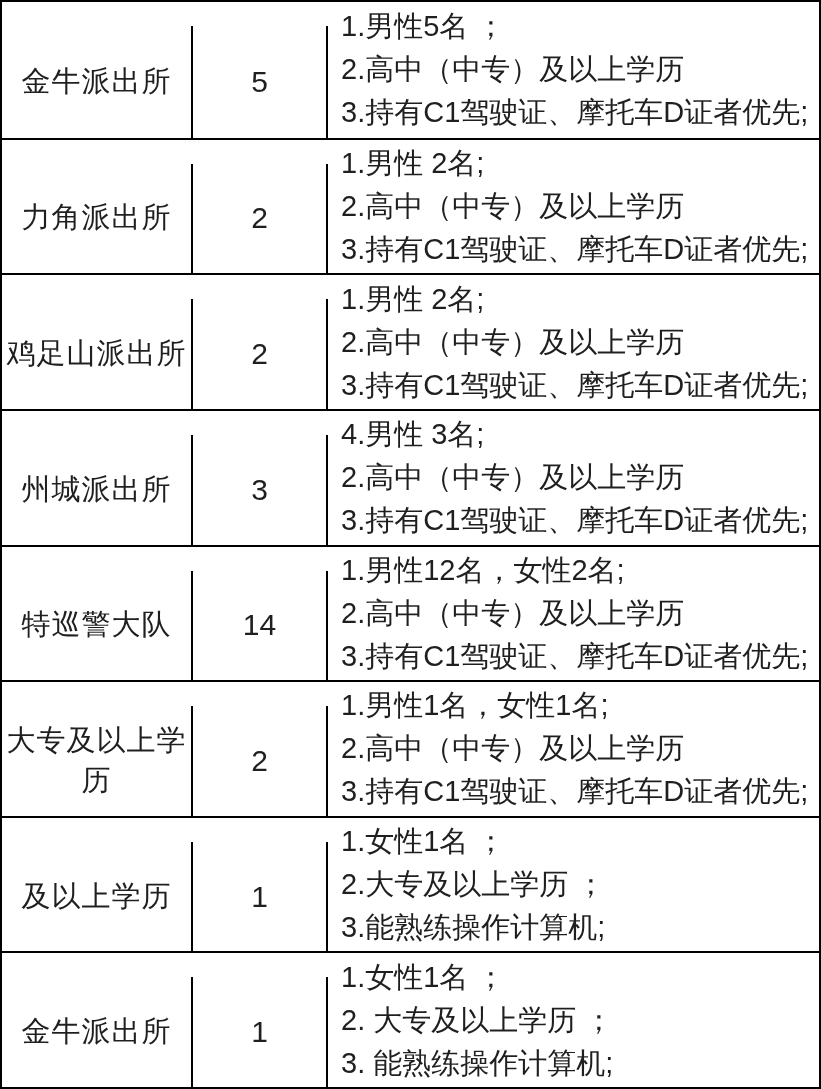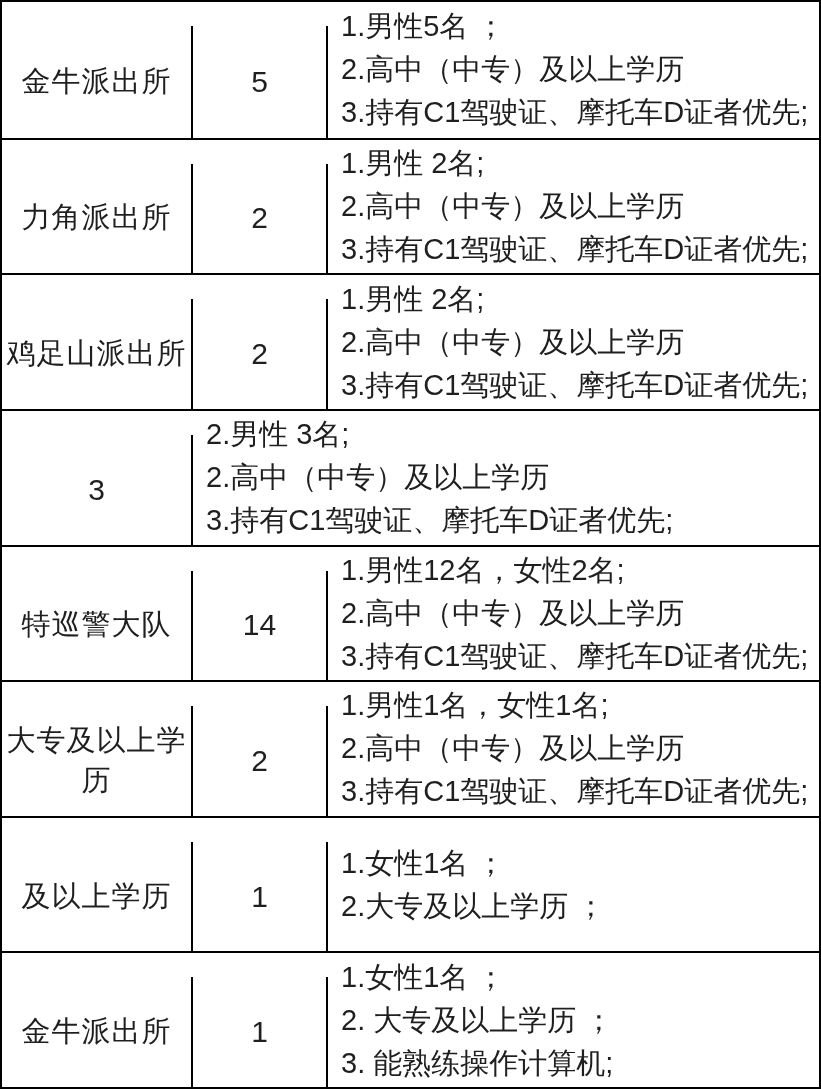--- a/index.html
+++ b/index.html
@@ -84,23 +84,24 @@
     <div class="cell unit">鸡足山派出所</div>
     <div class="cell count">2</div>
     <div class="cell reqs">
       <div class="req-line">1.男性 2名;</div>
       <div class="req-line">2.高中（中专）及以上学历</div>
       <div class="req-line">3.持有C1驾驶证、摩托车D证者优先;</div>
     </div>
   </div>
 
   <div class="row">
+    <div class="cell unit">州城派出所</div>
     <div class="cell count">3</div>
     <div class="cell reqs">
-      <div class="req-line">2.男性 3名;</div>
+      <div class="req-line">4.男性 3名;</div>
       <div class="req-line">2.高中（中专）及以上学历</div>
       <div class="req-line">3.持有C1驾驶证、摩托车D证者优先;</div>
     </div>
   </div>
 
   <div class="row">
     <div class="cell unit">特巡警大队</div>
     <div class="cell count">14</div>
     <div class="cell reqs">
       <div class="req-line">1.男性12名，女性2名;</div>
@@ -118,20 +119,21 @@
       <div class="req-line">3.持有C1驾驶证、摩托车D证者优先;</div>
     </div>
   </div>
 
   <div class="row">
     <div class="cell unit">及以上学历</div>
     <div class="cell count">1</div>
     <div class="cell reqs">
       <div class="req-line">1.女性1名 ；</div>
       <div class="req-line">2.大专及以上学历 ；</div>
+      <div class="req-line">3.能熟练操作计算机;</div>
     </div>
   </div>
 
   <div class="row">
     <div class="cell unit">金牛派出所</div>
     <div class="cell count">1</div>
     <div class="cell reqs">
       <div class="req-line">1.女性1名 ；</div>
       <div class="req-line">2. 大专及以上学历 ；</div>
       <div class="req-line">3. 能熟练操作计算机;</div>

